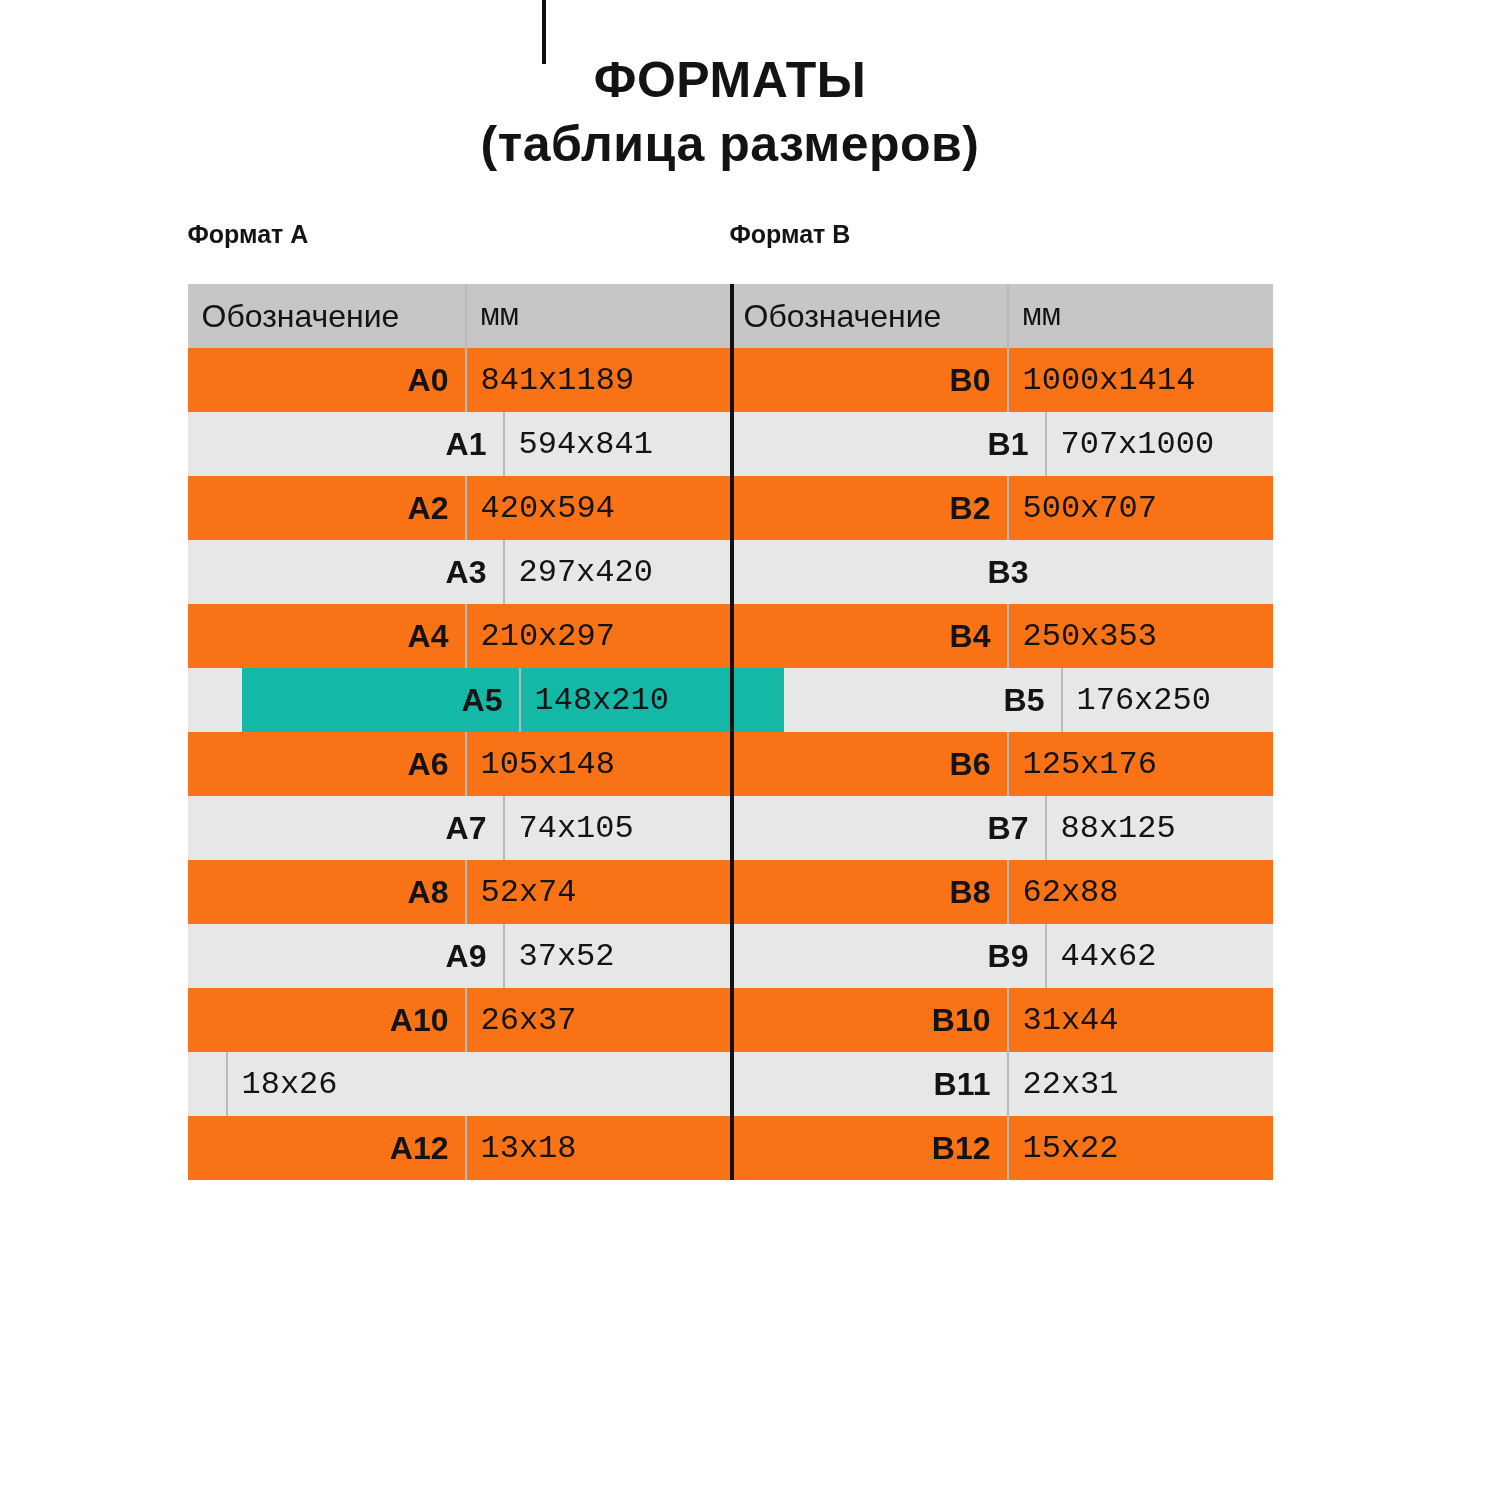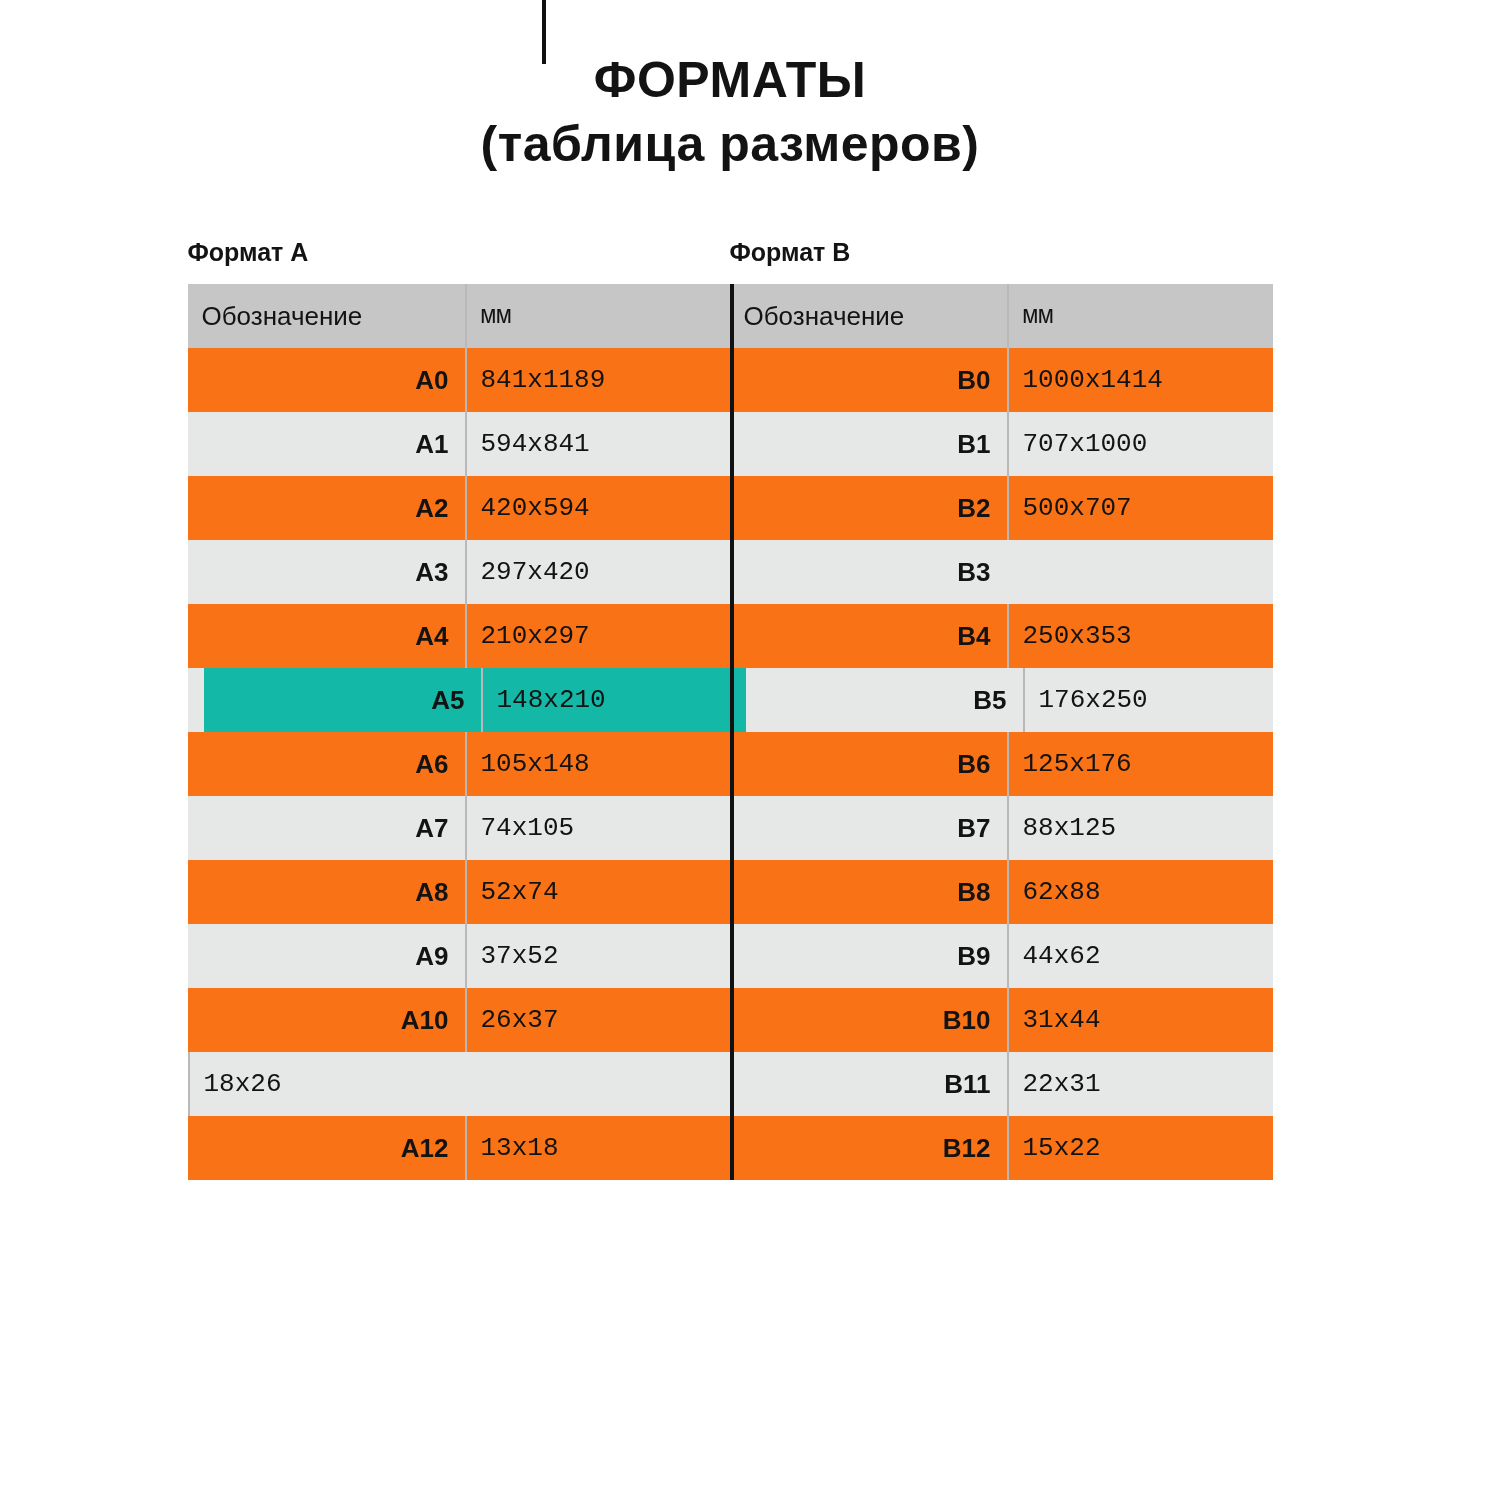--- a/index.html
+++ b/index.html
@@ -39,21 +39,21 @@
   .table-wrap {
     margin: 0 auto;
     margin-top: 44px;
     width: 1085px;
   }
 
   
   .group-head {
     display: flex;
     height: 64px;
-    align-items: center;
+    align-items: flex-start;
   }
   .group-head .g-cell {
     font-weight: bold;
     font-size: 25px;
     text-align: center;
     color: #131313;
   }
 
   
   .c-a-label { width: 277px; }
@@ -68,30 +68,31 @@
   .row {
     display: flex;
     height: 64px;
     align-items: stretch;
   }
   .row.header-row {
     background: #c6c6c6;
   }
   .row.stripe {
     background: #e6e8e8;
+    padding-left: 38px;
   }
   .row.plain {
     background: #f97316;
   }
 
   .cell {
     display: flex;
     align-items: center;
     box-sizing: border-box;
-    font-size: 26px;
+    font-size: 32px;
     color: #131313;
   }
   .cell.label {
     justify-content: flex-end;
     padding-right: 16px;
     font-weight: bold;
   }
   .cell.value {
     justify-content: flex-start;
     padding-left: 14px;

